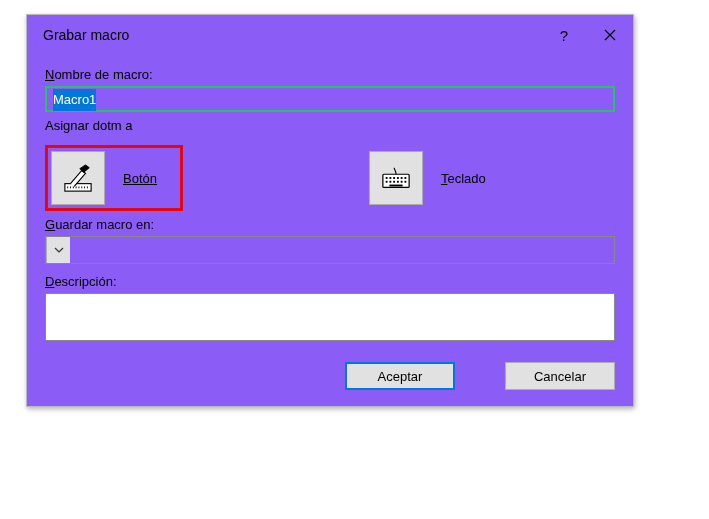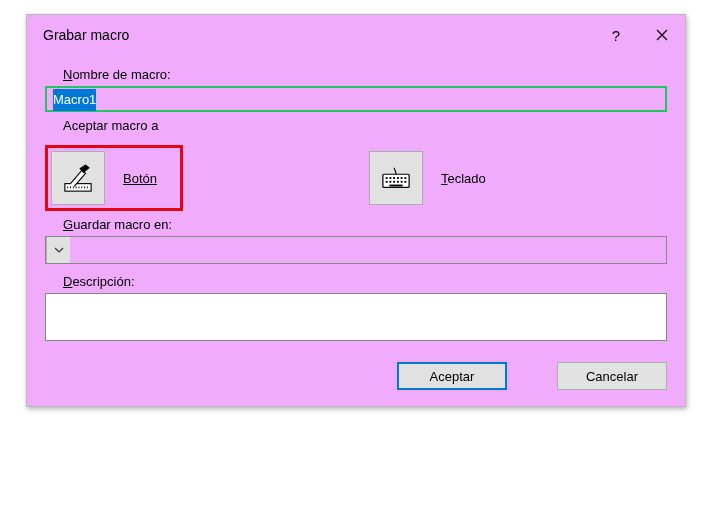--- a/index.html
+++ b/index.html
@@ -9,23 +9,23 @@
     font-size: 13px;
     background: #fff;
     width: 709px;
     height: 519px;
     position: relative;
   }
   .dialog {
     position: absolute;
     left: 26px;
     top: 14px;
-    width: 660px;
+    width: 608px;
     border: 1px solid #b9b9b9;
-    background: #f0abfc;
+    background: #8b5cf6;
     box-shadow: 1px 2px 5px rgba(0,0,0,0.3);
   }
   .titlebar {
     display: flex;
     align-items: center;
     height: 40px;
     padding: 0 0 0 16px;
   }
   .titlebar .title {
     flex: 1;
@@ -42,21 +42,21 @@
     color: #000;
     font-family: "Segoe UI", sans-serif;
   }
   .titlebar .tbtn.help { font-size: 15px; }
   .titlebar .tbtn.close svg { width:12px; height:12px; }
   .body {
     padding: 6px 18px 16px 18px;
   }
   .lbl {
     display: block;
-    margin: 6px 0 4px 18px;
+    margin: 6px 0 4px 0;
     color: #000;
   }
   .underline-first::first-letter { text-decoration: underline; }
   .text-input {
     width: 100%;
     height: 26px;
     border: 2px solid #22c55e;
     padding: 0 6px;
     font: inherit;
     outline: none;
@@ -158,21 +158,21 @@
     </div>
   </div>
 
   <div class="body">
 
     <label class="lbl underline-first">Nombre de macro:</label>
     <div class="text-input">
       <span class="sel">Macro1</span>
     </div>
 
-    <label class="lbl">Aceptar macro a</label>
+    <label class="lbl">Asignar dotm a</label>
 
     <div class="assign-row">
 
       <div class="assign-item highlight">
         <div class="icon-btn">
           <svg viewBox="0 0 32 32">
             <rect x="2" y="22" width="28" height="8" fill="#fff" stroke="#000" stroke-width="1.2"></rect>
             <line x1="5" y1="25" x2="5" y2="27" stroke="#000"></line>
               <line x1="8" y1="25" x2="8" y2="27" stroke="#000"></line>
               <line x1="11" y1="25" x2="11" y2="27" stroke="#000"></line>

